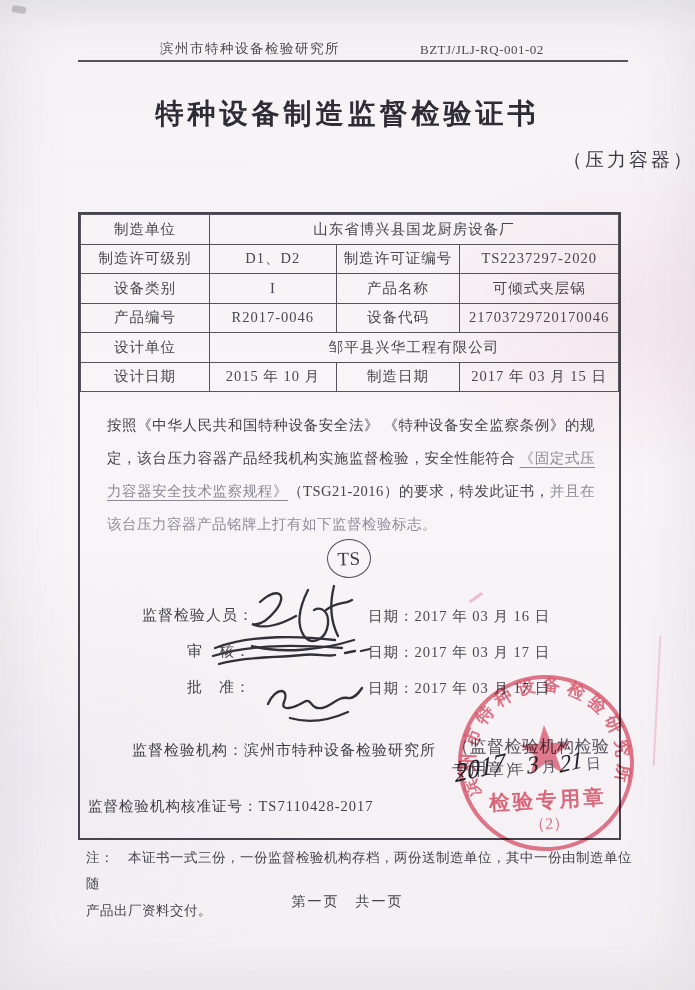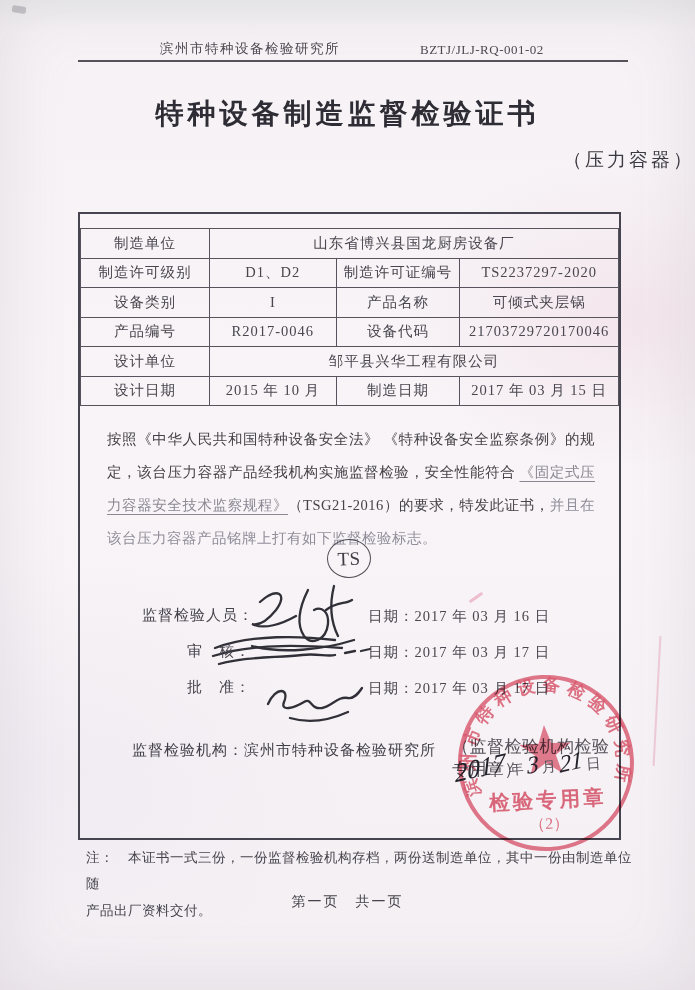--- a/index.html
+++ b/index.html
@@ -18,21 +18,21 @@
   .hdr-left{left:160px;top:40px;font-size:13.5px;letter-spacing:1.5px;color:#4c4952;}
   .hdr-right{left:420px;top:42px;font-size:13px;letter-spacing:.5px;color:#4c4952;}
   .hdr-rule{left:78px;top:60px;width:550px;height:2px;background:#56535d;}
   
   .title{left:0;right:0;top:95px;text-align:center;font-size:28px;font-weight:700;
     letter-spacing:4px;color:#2e2c34;font-family:"Liberation Sans","DejaVu Sans",sans-serif;}
   .subtitle{left:0;right:0;top:147px;text-align:right;font-size:19px;letter-spacing:3px;color:#3c3a42;}
   .certno{right:128px;top:186px;font-size:15px;letter-spacing:.5px;color:#46444d;}
   
   .mainbox{left:78px;top:212px;width:543px;height:628px;border:2px solid #46444e;box-sizing:border-box;}
-  table.grid{width:100%;border-collapse:collapse;table-layout:fixed;margin-top:14px;}
+  table.grid{width:100%;border-collapse:collapse;table-layout:fixed;}
   table.grid td{border:1px solid #56535d;height:28.5px;text-align:center;vertical-align:middle;
     font-size:14.5px;color:#49464f;letter-spacing:1px;padding:0 2px;overflow:hidden;white-space:nowrap;}
   td.faded{color:#9e9ba8;}
   td.semifade{color:#8b8895;}
   .statement{margin:17px 24px 0 27px;text-align:justify;font-size:14.5px;line-height:2.28;
     color:#454249;letter-spacing:.5px;}
   .ulink{color:#8b8894;text-decoration:underline;text-underline-offset:4px;}
   .fadedtxt{color:#908d9a;}
   .ts-circle{left:247px;top:325px;width:42px;height:37px;border:1.6px solid #4e4b55;
     border-radius:50%;display:flex;align-items:center;justify-content:center;
@@ -144,20 +144,21 @@
 
     <div class="abs sig-label" style="left:62px;top:392px;">监督检验人员：</div>
     <div class="abs sig-date" style="left:288px;top:393px;">日期：2017 年 03 月 16 日</div>
     <div class="abs sig-label" style="left:107px;top:428px;">审　核：</div>
     <div class="abs sig-date" style="left:288px;top:429px;">日期：2017 年 03 月 17 日</div>
     <div class="abs sig-label" style="left:107px;top:464px;">批　准：</div>
     <div class="abs sig-date" style="left:288px;top:465px;">日期：2017 年 03 月 17 日</div>
 
     <div class="abs org-line">监督检验机构：滨州市特种设备检验研究所</div>
     <div class="abs seal-note">（监督检验机构检验专用章）</div>
+    <div class="abs approval-line">监督检验机构核准证号：TS7110428-2017</div>
   </div>
 
   <svg class="abs stamp" width="192" height="192" viewBox="0 0 192 192">
     <circle cx="96" cy="95" r="86" fill="none" stroke="#dd4f66" stroke-width="4" opacity="0.82"></circle>
     <defs>
         <path id="ringArc" d="M 37,136 A 72,72 0 1 1 155,136" fill="none"></path>
       </defs>
     <text font-size="17.5" letter-spacing="6" fill="#dd4f66" opacity="0.85" font-family="Liberation Serif, DejaVu Serif, serif" font-weight="bold">
       <textPath href="#ringArc" startOffset="50%" text-anchor="middle">滨州市特种设备检验研究所</textPath>
     </text>

